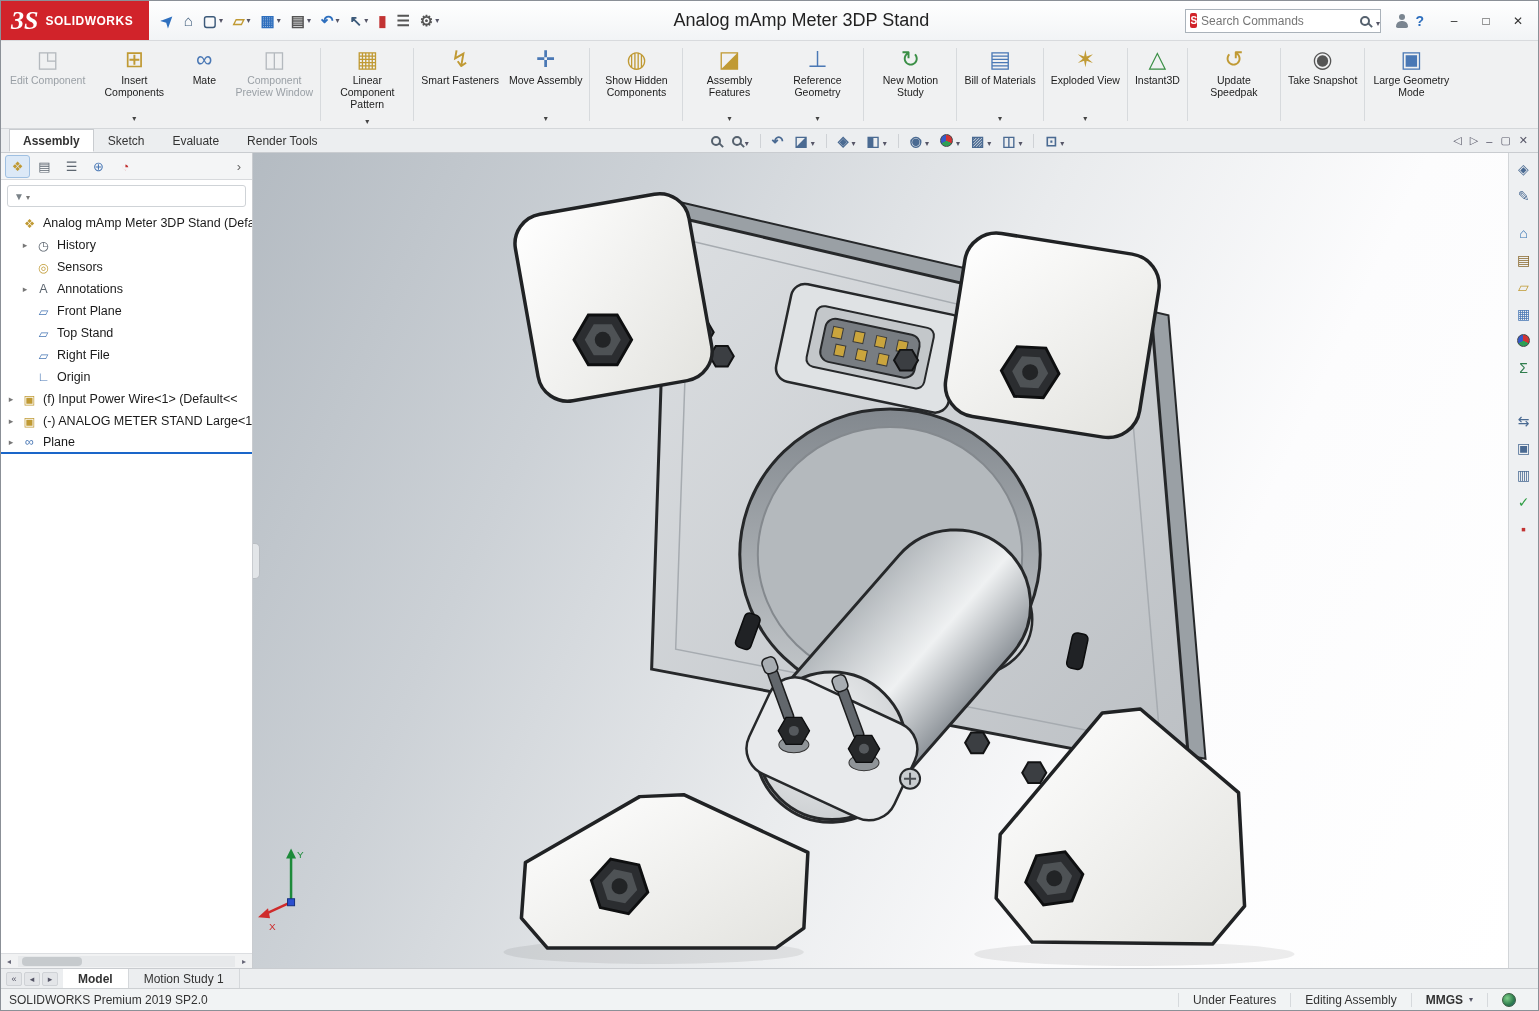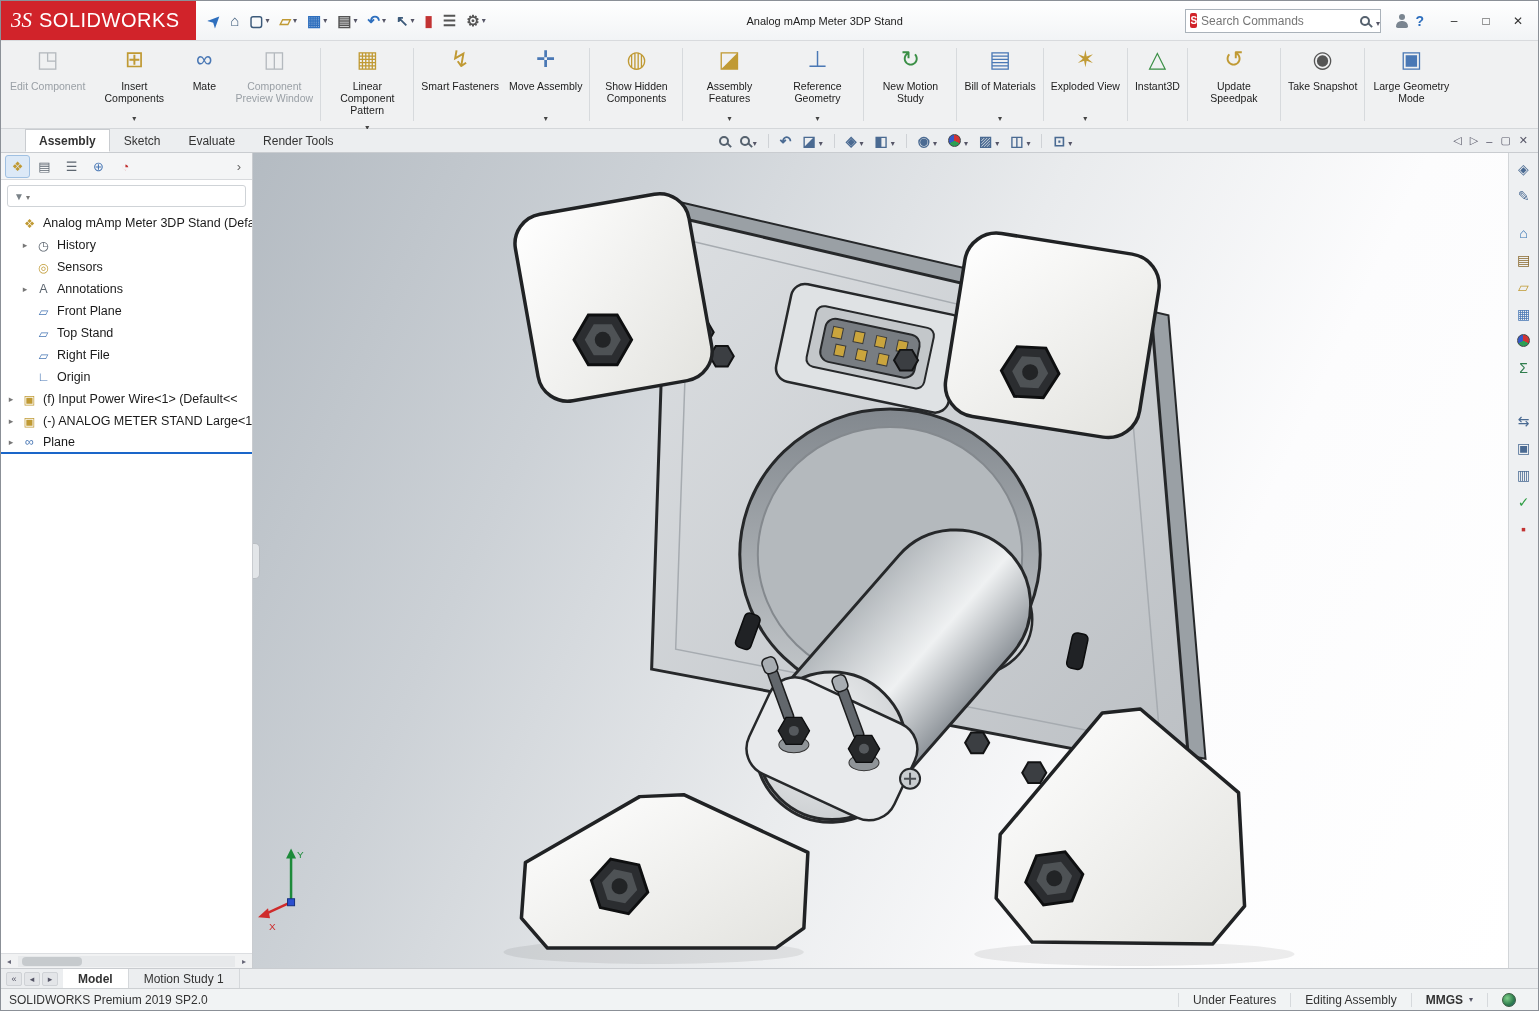--- a/index.html
+++ b/index.html
@@ -2,59 +2,59 @@
 <html><head>
 <meta charset="utf-8">
 <style>
 *{margin:0;padding:0;box-sizing:border-box}
 html,body{width:1539px;height:1011px;overflow:hidden;font-family:"Liberation Sans",sans-serif;background:#fff;user-select:none}
 .win{display:flex;flex-direction:column;height:100%;border:1px solid #8b9097;background:#fff}
 
 
 .titlebar{height:40px;background:linear-gradient(#ffffff,#f2f4f6);display:flex;align-items:center;border-bottom:1px solid #d8dadd;padding-right:6px;flex:0 0 auto}
 .logo{height:100%;background:#d1232a;color:#fff;display:flex;align-items:center;gap:7px;padding:0 16px 0 10px;flex:0 0 auto}
-.logo .mark{font-family:"Liberation Serif",serif;font-style:italic;font-size:21px;font-weight:normal}
-.logo .name{font-size:20px;font-weight:normal;letter-spacing:.5px}
+.logo .mark{font-family:"Liberation Serif",serif;font-style:italic;font-size:26px;font-weight:bold}
+.logo .name{font-size:12px;font-weight:bold;letter-spacing:.5px}
 .menus{display:flex;margin-left:12px}
 .menu{padding:5px 9px;font-size:13px;color:#222;border-radius:3px;cursor:default}
 .qicons{display:flex;align-items:center;margin-left:8px;gap:2px}
 .qbtn{display:flex;align-items:center;padding:3px 4px;border-radius:3px;color:#3c5a7a;font-size:15px;line-height:1}
 .qbtn .g{font-size:15px}
 .pin .g{display:inline-block;transform:rotate(-45deg);color:#2e6fbe}
 .ic-reds{color:#c23333}.ic-sav{color:#2e6fbe}.ic-und{color:#2e6fbe}.ic-grs{color:#555}
 .crt::after{content:"▾";font-size:8px;color:#556;margin-left:2px}
 .tspacer{flex:1}
-.doc-title{font-size:11px;color:#222;white-space:nowrap}
+.doc-title{font-size:18px;color:#222;white-space:nowrap}
 .search{display:flex;align-items:center;border:1px solid #aab2ba;background:#fff;height:24px;width:196px;margin-left:26px;padding:0 4px;gap:4px}
 .sw-mini{width:15px;height:15px;background:#d1232a;color:#fff;font-size:10px;font-weight:bold;display:flex;align-items:center;justify-content:center;border-radius:2px}
 .search input{border:none;outline:none;flex:1;font-size:12px;color:#333;font-family:"Liberation Sans",sans-serif;background:transparent}
 .mag{width:10px;height:10px;border:2px solid #55616e;border-radius:50%;position:relative;display:inline-block;flex:0 0 auto}
 .mag::after{content:"";position:absolute;width:6px;height:2px;background:#55616e;transform:rotate(45deg);right:-5px;bottom:-2px}
 .user-ico{width:14px;height:14px;position:relative;display:inline-block}
 .user-ico::before{content:"";position:absolute;left:4px;top:0;width:6px;height:6px;border-radius:50%;background:#7a8590}
 .user-ico::after{content:"";position:absolute;left:1px;top:7px;width:12px;height:7px;border-radius:6px 6px 2px 2px;background:#7a8590}
 .help-q{color:#2e6fbe;font-weight:bold;font-size:14px;padding:0 6px}
 .winctl{display:flex;gap:4px;margin-left:10px}
 .winctl span{width:28px;height:22px;display:flex;align-items:center;justify-content:center;font-size:12px;color:#333;border-radius:3px}
 
 
 .ribbon{height:88px;background:#f0f1f2;border-bottom:1px solid #d4d7da;display:flex;align-items:stretch;padding:2px 4px;flex:0 0 auto}
 .rib-item{flex:0 0 auto;max-width:88px;min-width:52px;display:flex;flex-direction:column;align-items:center;padding:3px 5px 1px;text-align:center;border-radius:3px}
 .rib-ico{font-size:23px;line-height:27px;height:27px}
-.rib-label{font-size:10.5px;line-height:1.12;color:#1c1c1c;margin-top:8px}
+.rib-label{font-size:10.5px;line-height:1.12;color:#1c1c1c;margin-top:2px}
 .rib-item.disabled .rib-label{color:#9aa0a6}
 .rib-item.disabled .rib-ico{color:#b4b9be}
 .rib-sep{width:1px;background:#d7dadd;margin:5px 2px;flex:0 0 auto}
 .rib-caret{margin-top:auto}
 .rib-caret::after{content:"▾";font-size:8px;color:#444}
 .ic-gold{color:#c09a34}.ic-blue{color:#4a78b5}.ic-green{color:#3a8f46}.ic-dark{color:#555}.ic-slate{color:#5d6670}.ic-gray{color:#9fa4aa}
 
 
 .subbar{height:24px;background:#eceef0;border-bottom:1px solid #c9ccd0;display:flex;align-items:stretch;flex:0 0 auto}
-.cmtabs{display:flex;padding-left:24px}
+.cmtabs{display:flex;padding-left:8px}
 .cmtab{padding:0 13px;font-size:12px;display:flex;align-items:center;color:#333;border:1px solid transparent}
 .cmtab.active{background:#fff;font-weight:bold;border-color:#c9ccd0;border-bottom-color:#fff}
 .hud{flex:1;display:flex;justify-content:center;align-items:center;gap:11px}
 .hud-btn{display:flex;align-items:center;gap:1px;color:#4a6a92;font-size:14px;line-height:1}
 .hud-sep{width:1px;height:14px;background:#cfd2d6}
 .ball{width:13px;height:13px;border-radius:50%;background:conic-gradient(#d23333 0 33%,#2e9e55 0 66%,#3558c9 0);display:inline-block;border:1px solid #44484c}
 .docctl{display:flex;align-items:center;gap:8px;padding:0 10px;color:#556;font-size:11px}
 
 
 .main{flex:1;display:flex;min-height:0}

